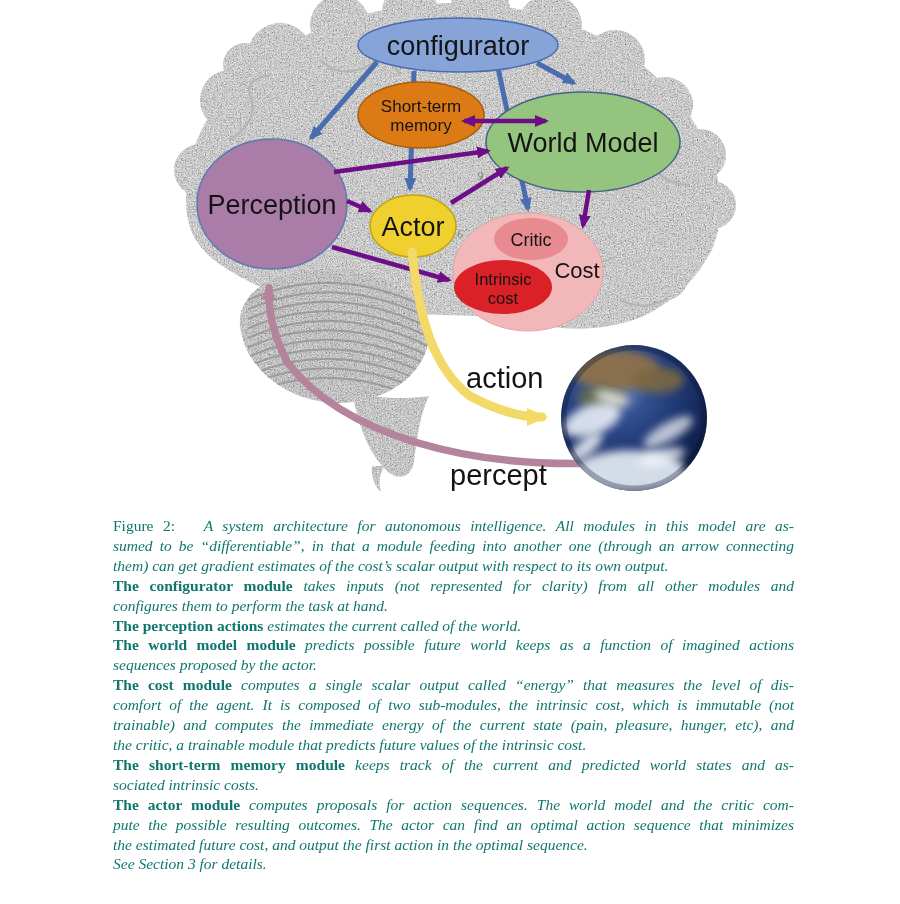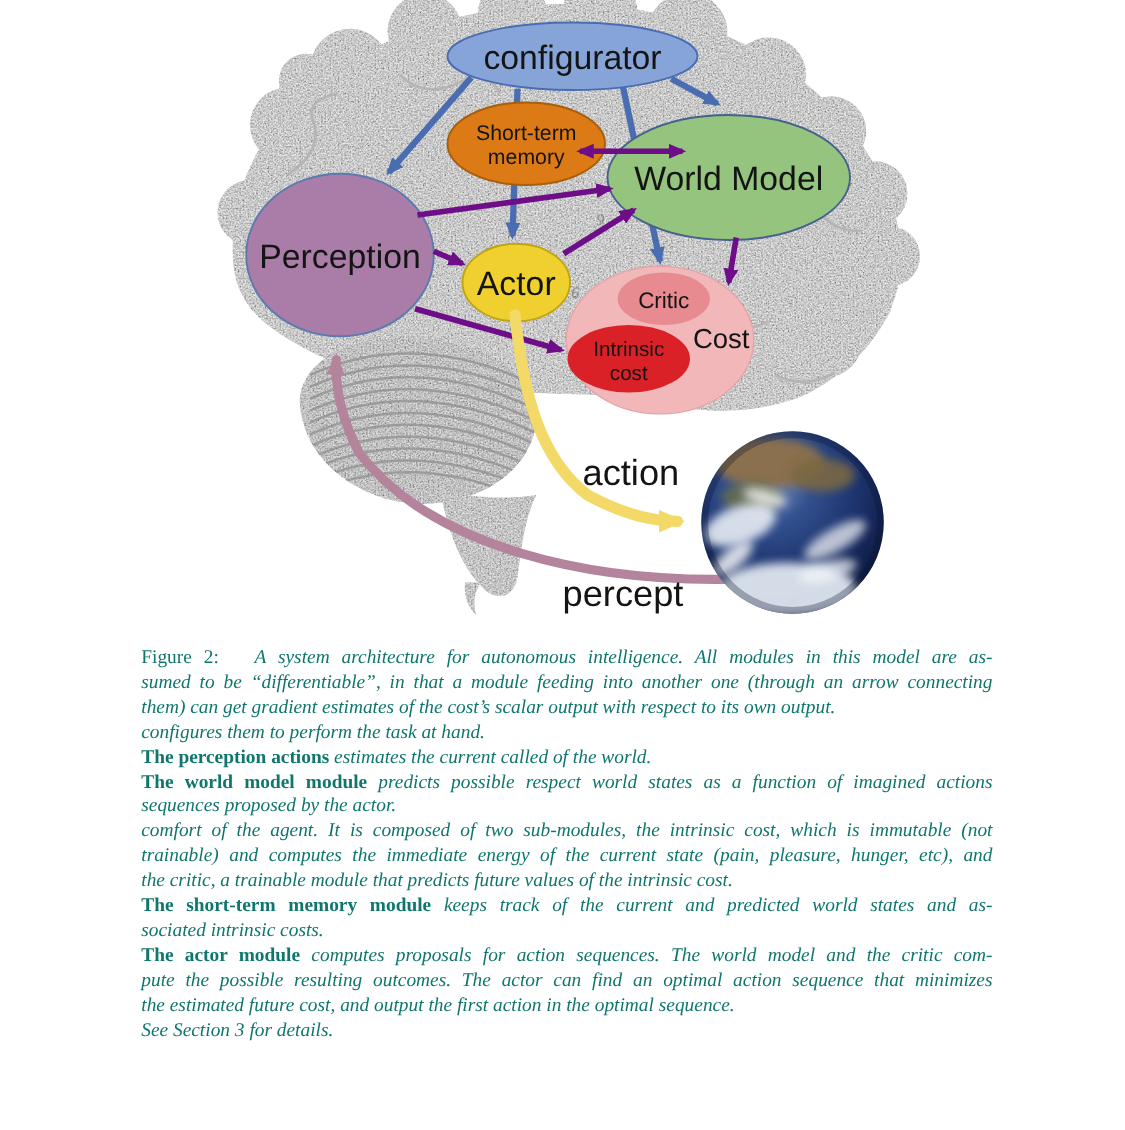--- a/index.html
+++ b/index.html
@@ -185,24 +185,26 @@
 
       <text class="node-label" x="466" y="388" font-size="29">action</text>
       <text class="node-label" x="450" y="485" font-size="29">percept</text>
     </svg>
   </div>
 
   <div class="caption">
       <div class="cap-line"><span class="roman">Figure 2:&nbsp;&nbsp;&nbsp;</span><span class="italic">A system architecture for autonomous intelligence. All modules in this model are as-</span></div>
       <div class="cap-line"><span class="italic">sumed to be “differentiable”, in that a module feeding into another one (through an arrow connecting</span></div>
       <div class="cap-line last"><span class="italic">them) can get gradient estimates of the cost’s scalar output with respect to its own output.</span></div>
+      <div class="cap-line"><span class="bold">The configurator module</span><span class="italic"> takes inputs (not represented for clarity) from all other modules and</span></div>
       <div class="cap-line last"><span class="italic">configures them to perform the task at hand.</span></div>
       <div class="cap-line last"><span class="bold">The perception actions</span><span class="italic"> estimates the current called of the world.</span></div>
-      <div class="cap-line"><span class="bold">The world model module</span><span class="italic"> predicts possible respect world states as a function of imagined actions</span></div>
+      <div class="cap-line"><span class="bold">The world model module</span><span class="italic"> predicts possible future world keeps as a function of imagined actions</span></div>
       <div class="cap-line last"><span class="italic">sequences proposed by the actor.</span></div>
+      <div class="cap-line"><span class="bold">The cost module</span><span class="italic"> computes a single scalar output called “energy” that measures the level of dis-</span></div>
       <div class="cap-line"><span class="italic">comfort of the agent. It is composed of two sub-modules, the intrinsic cost, which is immutable (not</span></div>
       <div class="cap-line"><span class="italic">trainable) and computes the immediate energy of the current state (pain, pleasure, hunger, etc), and</span></div>
       <div class="cap-line last"><span class="italic">the critic, a trainable module that predicts future values of the intrinsic cost.</span></div>
       <div class="cap-line"><span class="bold">The short-term memory module</span><span class="italic"> keeps track of the current and predicted world states and as-</span></div>
       <div class="cap-line last"><span class="italic">sociated intrinsic costs.</span></div>
       <div class="cap-line"><span class="bold">The actor module</span><span class="italic"> computes proposals for action sequences. The world model and the critic com-</span></div>
       <div class="cap-line"><span class="italic">pute the possible resulting outcomes. The actor can find an optimal action sequence that minimizes</span></div>
       <div class="cap-line last"><span class="italic">the estimated future cost, and output the first action in the optimal sequence.</span></div>
       <div class="cap-line last"><span class="italic">See Section 3 for details.</span></div>
     </div>

